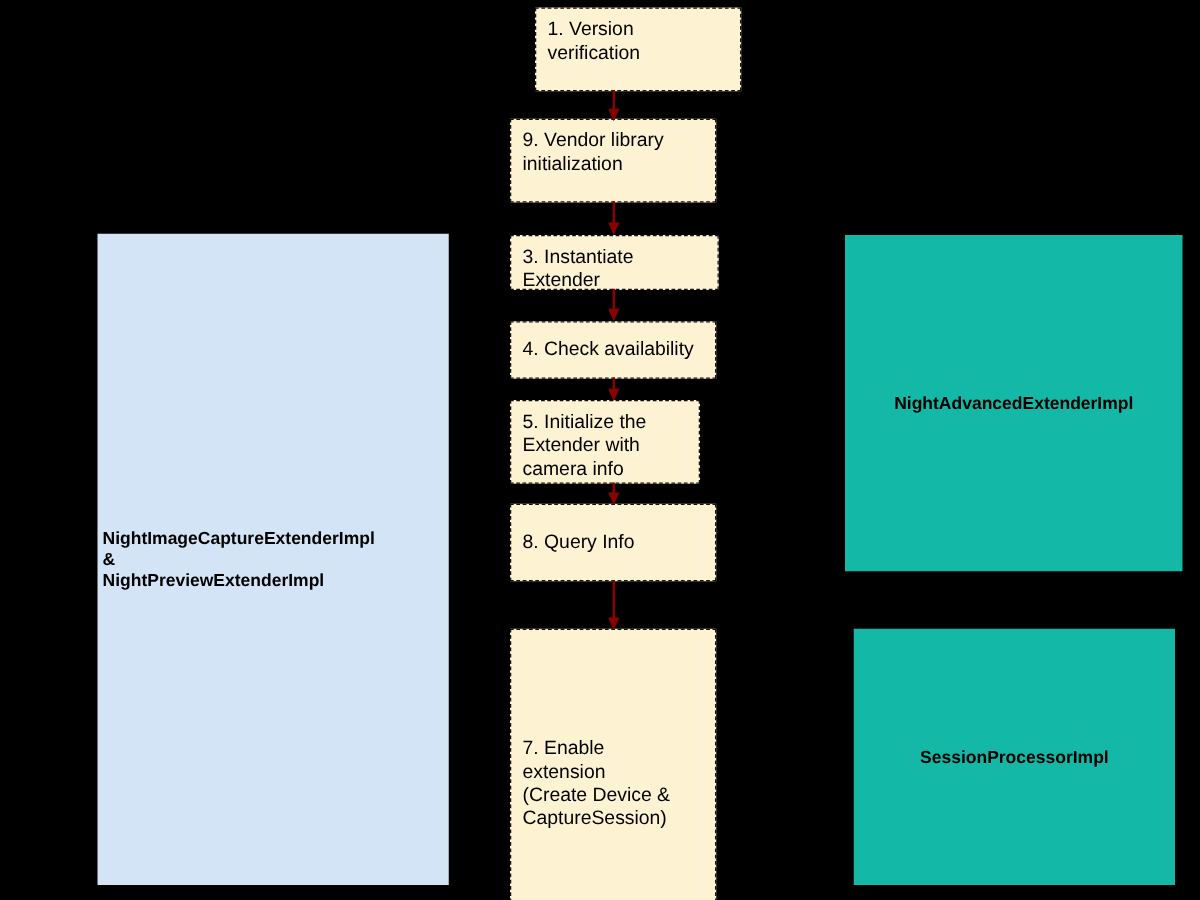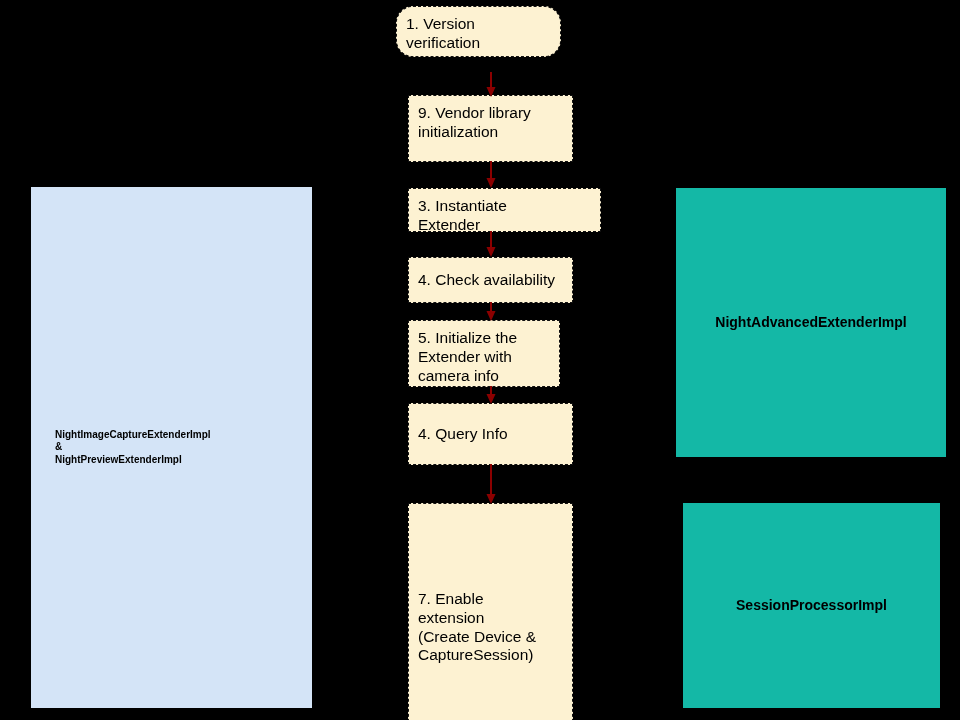--- a/index.html
+++ b/index.html
@@ -39,27 +39,28 @@
 
   
   .step.big {
     align-items: center;
   }
 
   
   .group-blue {
     background: #d4e4f7;
     border: none;
-    font-size: 10px;
+    font-size: 14px;
     font-weight: bold;
     display: flex;
     align-items: center;
     justify-content: flex-start;
     white-space: pre-line;
-    padding-left: 24px;
+    padding-left: 4px;
+    margin-left: 47px;
   }
 
   
   .group-green {
     background: #14b8a6;
     border: none;
     font-size: 14px;
     font-weight: bold;
     display: flex;
     align-items: center;
@@ -87,36 +88,36 @@
 <div id="canvas">
 
   <div class="node group-blue" style="left:31px; top:187px; width:281px; height:521px;">NightImageCaptureExtenderImpl
 &amp;
 NightPreviewExtenderImpl</div>
 
   <div class="node group-green" style="left:676px; top:188px; width:270px; height:269px;">NightAdvancedExtenderImpl</div>
 
   <div class="node group-green" style="left:683px; top:503px; width:257px; height:205px;">SessionProcessorImpl</div>
 
-  <div class="node step" style="left:396px; top:6px; width:165px; height:51px;border-radius:17px;">1. Version
+  <div class="node step" style="left:428px; top:6px; width:165px; height:67px;">1. Version
 verification</div>
 
   <div class="node step" style="left:408px; top:95px; width:165px; height:67px;">9. Vendor library
 initialization</div>
 
-  <div class="node step" style="left:408px; top:188px; width:193px; height:44px;">3. Instantiate
+  <div class="node step" style="left:408px; top:188px; width:167px; height:44px;">3. Instantiate
 Extender</div>
 
   <div class="node step center-v" style="left:408px; top:257px; width:165px; height:46px;">4. Check availability</div>
 
   <div class="node step" style="left:408px; top:320px; width:152px; height:67px;">5. Initialize the
 Extender with
 camera info</div>
 
-  <div class="node step center-v" style="left:408px; top:403px; width:165px; height:62px;">4. Query Info</div>
+  <div class="node step center-v" style="left:408px; top:403px; width:165px; height:62px;">8. Query Info</div>
 
   <div class="node step big" style="left:408px; top:503px; width:165px; height:249px;">7. Enable
 extension
 (Create Device &amp;
 CaptureSession)</div>
 
   <svg class="arrow" style="left:482px; top:72px;" width="18" height="26">
     <line x1="9" y1="0" x2="9" y2="18"></line>
     <polygon points="9,25 4.5,15 13.5,15"></polygon>
   </svg>

